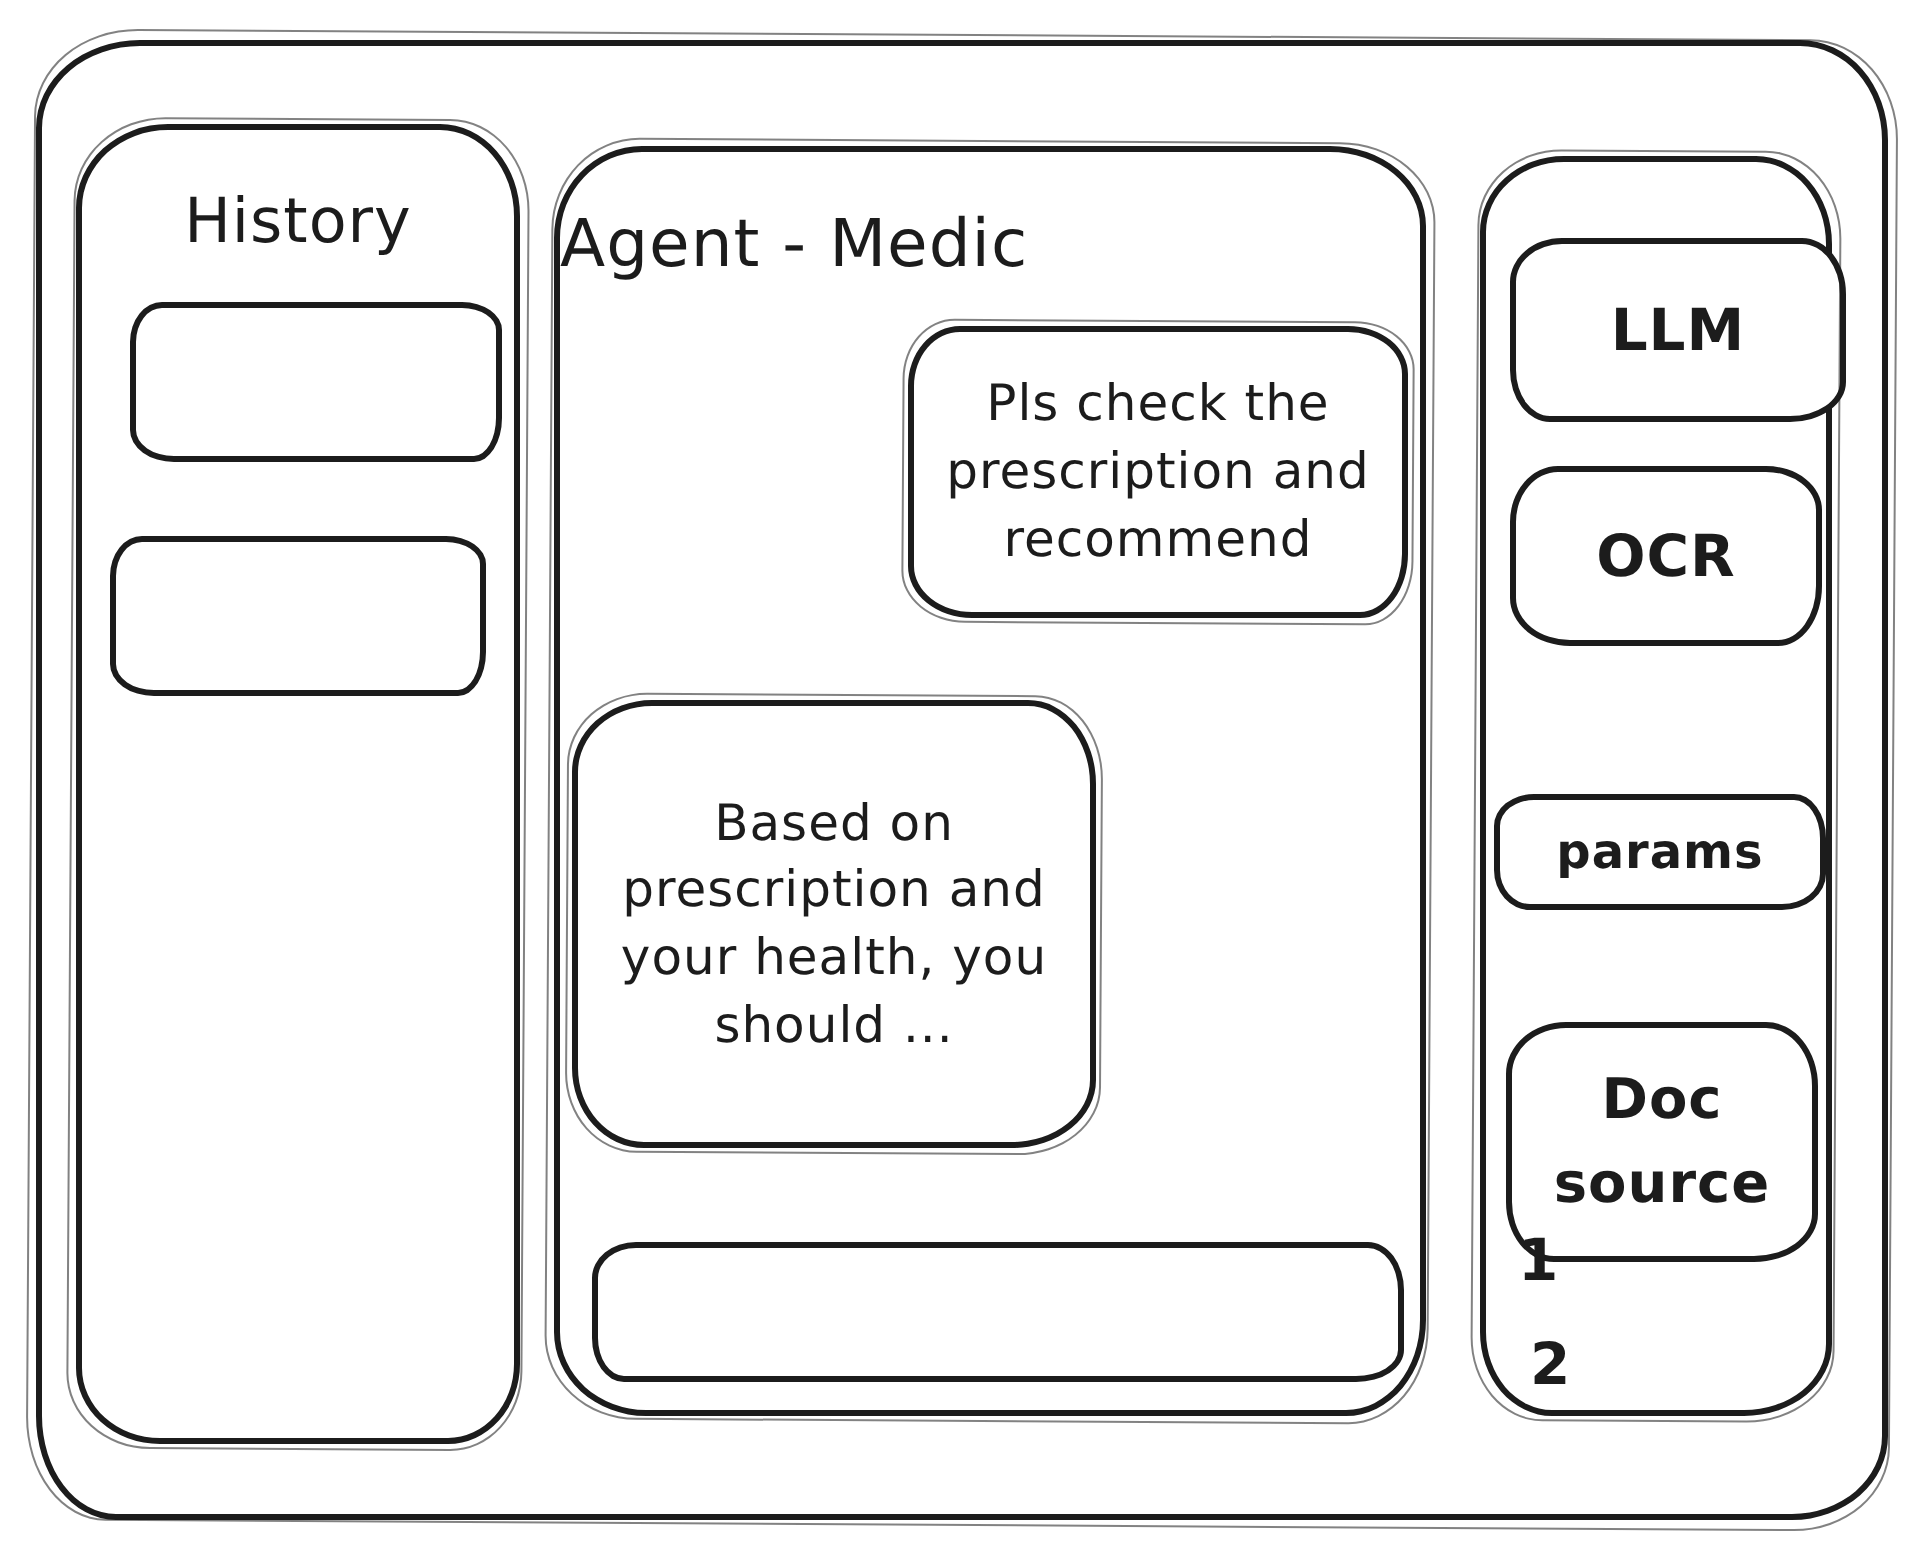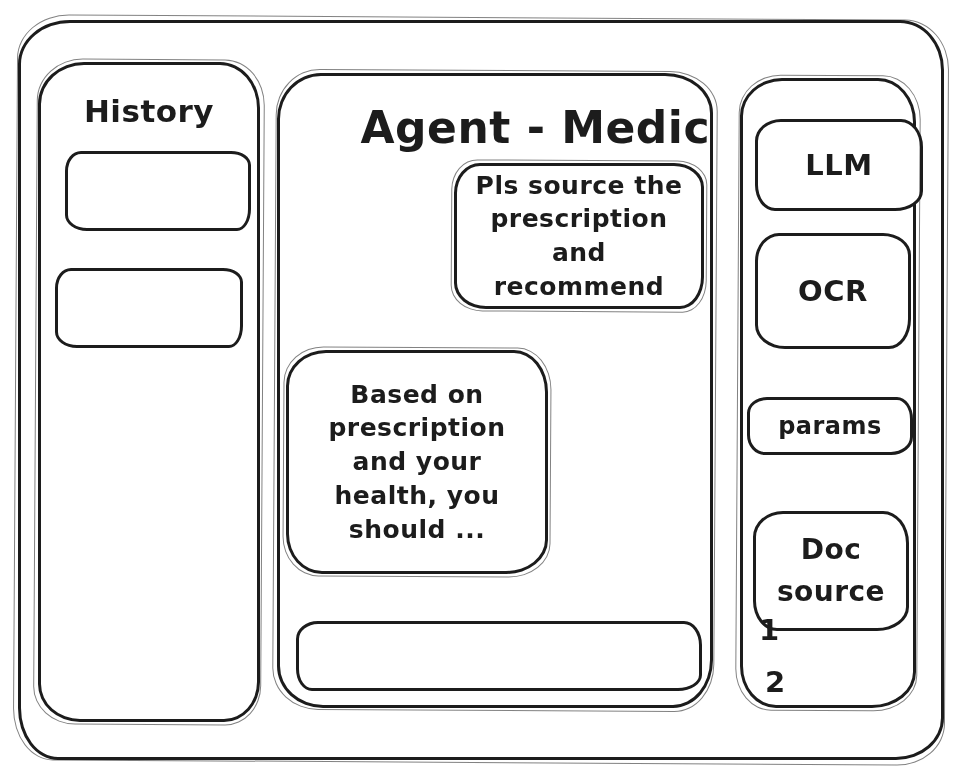--- a/index.html
+++ b/index.html
@@ -27,21 +27,21 @@
     inset:-6px;
     border:1.5px solid var(--ink);
     border-radius:inherit;
     transform:rotate(.35deg);
     opacity:.55;
     pointer-events:none;
   }
   .flat::after{display:none;}
 
   .hand{
-    font-weight:700;
+    font-weight:400;
     letter-spacing:.5px;
   }
 
   
   .window{
     left:18px;top:20px;width:926px;height:740px;
     border-radius:52px 44px 48px 40px / 44px 50px 42px 52px;
   }
 
   
@@ -59,21 +59,21 @@
   .hb1{left:24px;top:86px;width:186px;height:80px;}
   .hb2{left:14px;top:203px;width:188px;height:80px;}
 
   
   .chat-panel{
     left:277px;top:73px;width:436px;height:635px;
     border-radius:44px 48px 40px 46px / 46px 40px 48px 42px;
   }
   .chat-title{
     position:absolute;left:0;right:0;top:26px;
-    text-align:right;font-size:44px;
+    text-align:left;font-size:33px;
   }
   .bubble{
     display:flex;align-items:center;justify-content:center;
     text-align:center;
     font-size:25px;line-height:1.35;
     padding:8px 10px;
   }
   .bubble-user{
     left:174px;top:87px;width:250px;height:146px;
     border-radius:26px 30px 24px 32px / 30px 24px 32px 26px;
@@ -95,21 +95,21 @@
     border-radius:42px 38px 44px 36px / 38px 44px 36px 42px;
   }
   .tool-btn{
     display:flex;align-items:center;justify-content:center;
     text-align:center;
     font-size:29px;font-weight:600;letter-spacing:.5px;
     cursor:default;
   }
   .btn-llm{left:12px;top:38px;width:168px;height:92px;
     border-radius:26px 22px 28px 20px / 22px 28px 20px 26px;}
-  .btn-ocr{left:12px;top:152px;width:156px;height:116px;
+  .btn-ocr{left:12px;top:152px;width:156px;height:90px;
     border-radius:24px 28px 22px 30px / 28px 22px 30px 24px;}
   .btn-params{left:4px;top:316px;width:166px;height:58px;
     border-radius:20px 16px 22px 18px / 16px 22px 18px 20px;
     font-size:24px;}
   .btn-doc{left:10px;top:430px;width:156px;height:120px;
     border-radius:30px 26px 32px 24px / 26px 32px 24px 30px;
     font-size:28px;line-height:1.5;padding:0 16px;}
   .doc-item{
     position:absolute;
     font-size:29px;font-weight:600;
@@ -127,21 +127,21 @@
   <div class="sketch sidebar-left">
     <div class="sidebar-title hand">History</div>
     <div class="sketch flat hist-box hb1"></div>
     <div class="sketch flat hist-box hb2"></div>
   </div>
 
   <div class="sketch chat-panel">
     <div class="chat-title hand">Agent - Medic</div>
 
     <div class="sketch bubble bubble-user hand">
-      <span>Pls source the prescription and recommend</span>
+      <span>Pls check the prescription and recommend</span>
     </div>
 
     <div class="sketch bubble bubble-agent hand">
       <span>Based on prescription and your health, you should ...</span>
     </div>
 
     <input class="sketch flat chat-input" value="" style="">
   </div>
 
   <div class="sketch sidebar-right">

